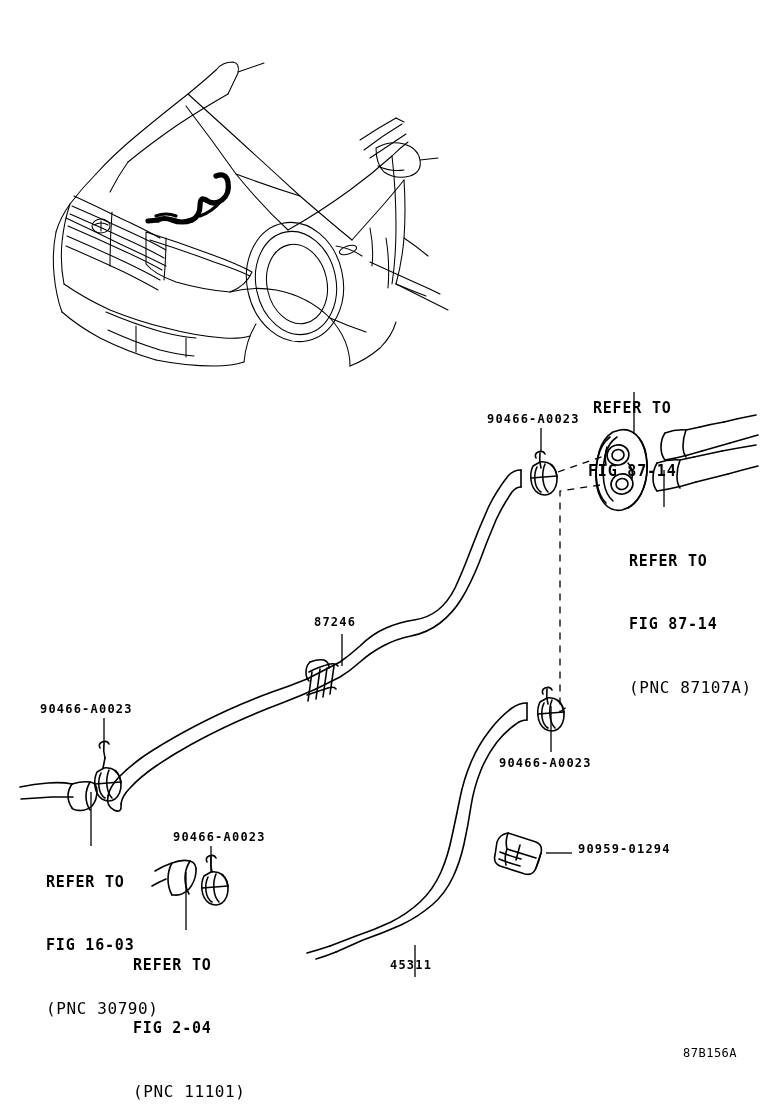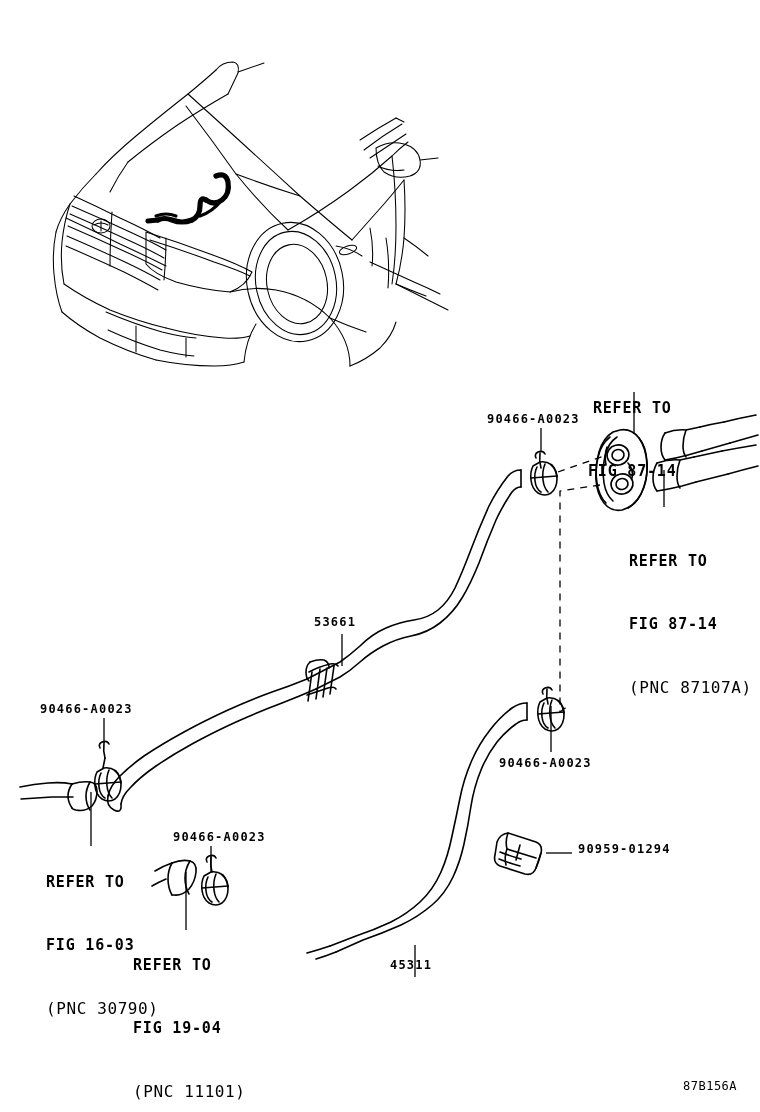--- a/index.html
+++ b/index.html
@@ -420,39 +420,39 @@
   </div>
 
   <div class="lbl partnum" style="left:487px; top:412px;">90466-A0023</div>
 
   <div class="lbl refer" style="left:629px; top:509px;">
     <div>REFER TO</div>
     <div>FIG 87-14</div>
     <div class="pnc">(PNC 87107A)</div>
   </div>
 
-  <div class="lbl partnum" style="left:314px; top:615px;">53661</div>
+  <div class="lbl partnum" style="left:314px; top:615px;">87246</div>
 
   <div class="lbl partnum" style="left:40px; top:702px;">90466-A0023</div>
 
   <div class="lbl partnum" style="left:499px; top:756px;">90466-A0023</div>
 
   <div class="lbl refer" style="left:46px; top:830px;">
     <div>REFER TO</div>
     <div>FIG 16-03</div>
     <div class="pnc">(PNC 30790)</div>
   </div>
 
   <div class="lbl partnum" style="left:173px; top:830px;">90466-A0023</div>
 
   <div class="lbl partnum" style="left:578px; top:842px;">90959-01294</div>
 
   <div class="lbl refer" style="left:133px; top:913px;">
     <div>REFER TO</div>
-    <div>FIG 19-04</div>
+    <div>FIG 2-04</div>
     <div class="pnc">(PNC 11101)</div>
   </div>
 
   <div class="lbl partnum" style="left:390px; top:958px;">45311</div>
 
-  <div class="lbl figcode" style="left:683px; top:1079px;">87B156A</div>
+  <div class="lbl figcode" style="left:683px; top:1046px;">87B156A</div>
 
 </div>
 
 </body></html>

